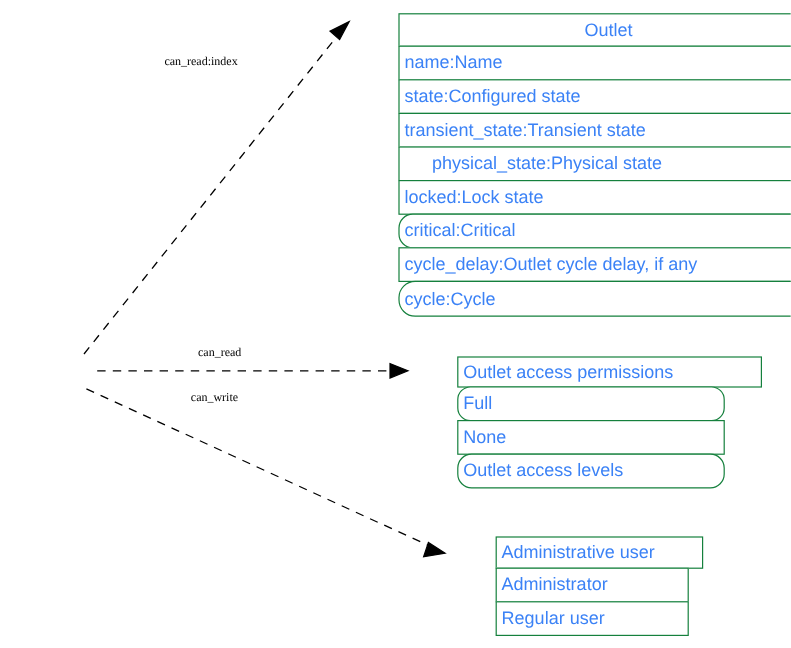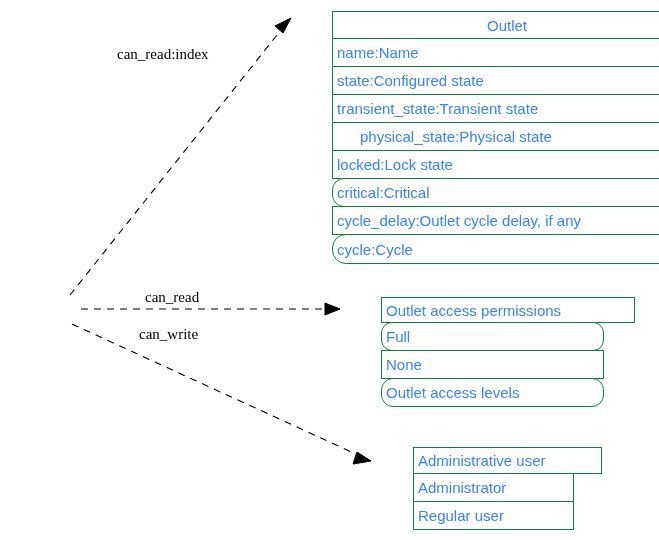--- a/index.html
+++ b/index.html
@@ -55,24 +55,25 @@
     color: #000000;
     display: flex;
     align-items: center;
     justify-content: center;
     white-space: nowrap;
   }
   
   .edge-label {
     position: absolute;
     font-family: "Liberation Serif", serif;
-    font-size: 15px;
+    font-size: 10px;
     color: #000000;
     white-space: nowrap;
     line-height: 1;
+    margin-left: 20px;
   }
   
   #edges {
     position: absolute;
     left: 0;
     top: 0;
     width: 659px;
     height: 540px;
     pointer-events: none;
   }
@@ -142,20 +143,20 @@
     <div class="uml-row left" style="left:341px; top:297px; width:254px; height:26px;">Outlet access permissions</div>
 
     <div class="uml-row left" style="left:341px; top:322px; width:223px; height:29px;border-radius:11px;">Full</div>
 
     <div class="uml-row left" style="left:341px; top:350px; width:223px; height:29px;">None</div>
 
     <div class="uml-row left" style="left:341px; top:378px; width:223px; height:29px;border-radius:12px;">Outlet access levels</div>
   </div>
 
   <div class="uml-box">
-    <div class="uml-row left" style="left:373px; top:447px; width:189px; height:27px;">Administrative user</div>
+    <div class="uml-row left" style="left:373px; top:447px; width:173px; height:27px;">Administrative user</div>
 
     <div class="uml-row left" style="left:373px; top:473px; width:161px; height:29px;">Administrator</div>
 
     <div class="uml-row left" style="left:373px; top:501px; width:161px; height:29px;">Regular user</div>
   </div>
 
 </div>
 
 </body></html>

